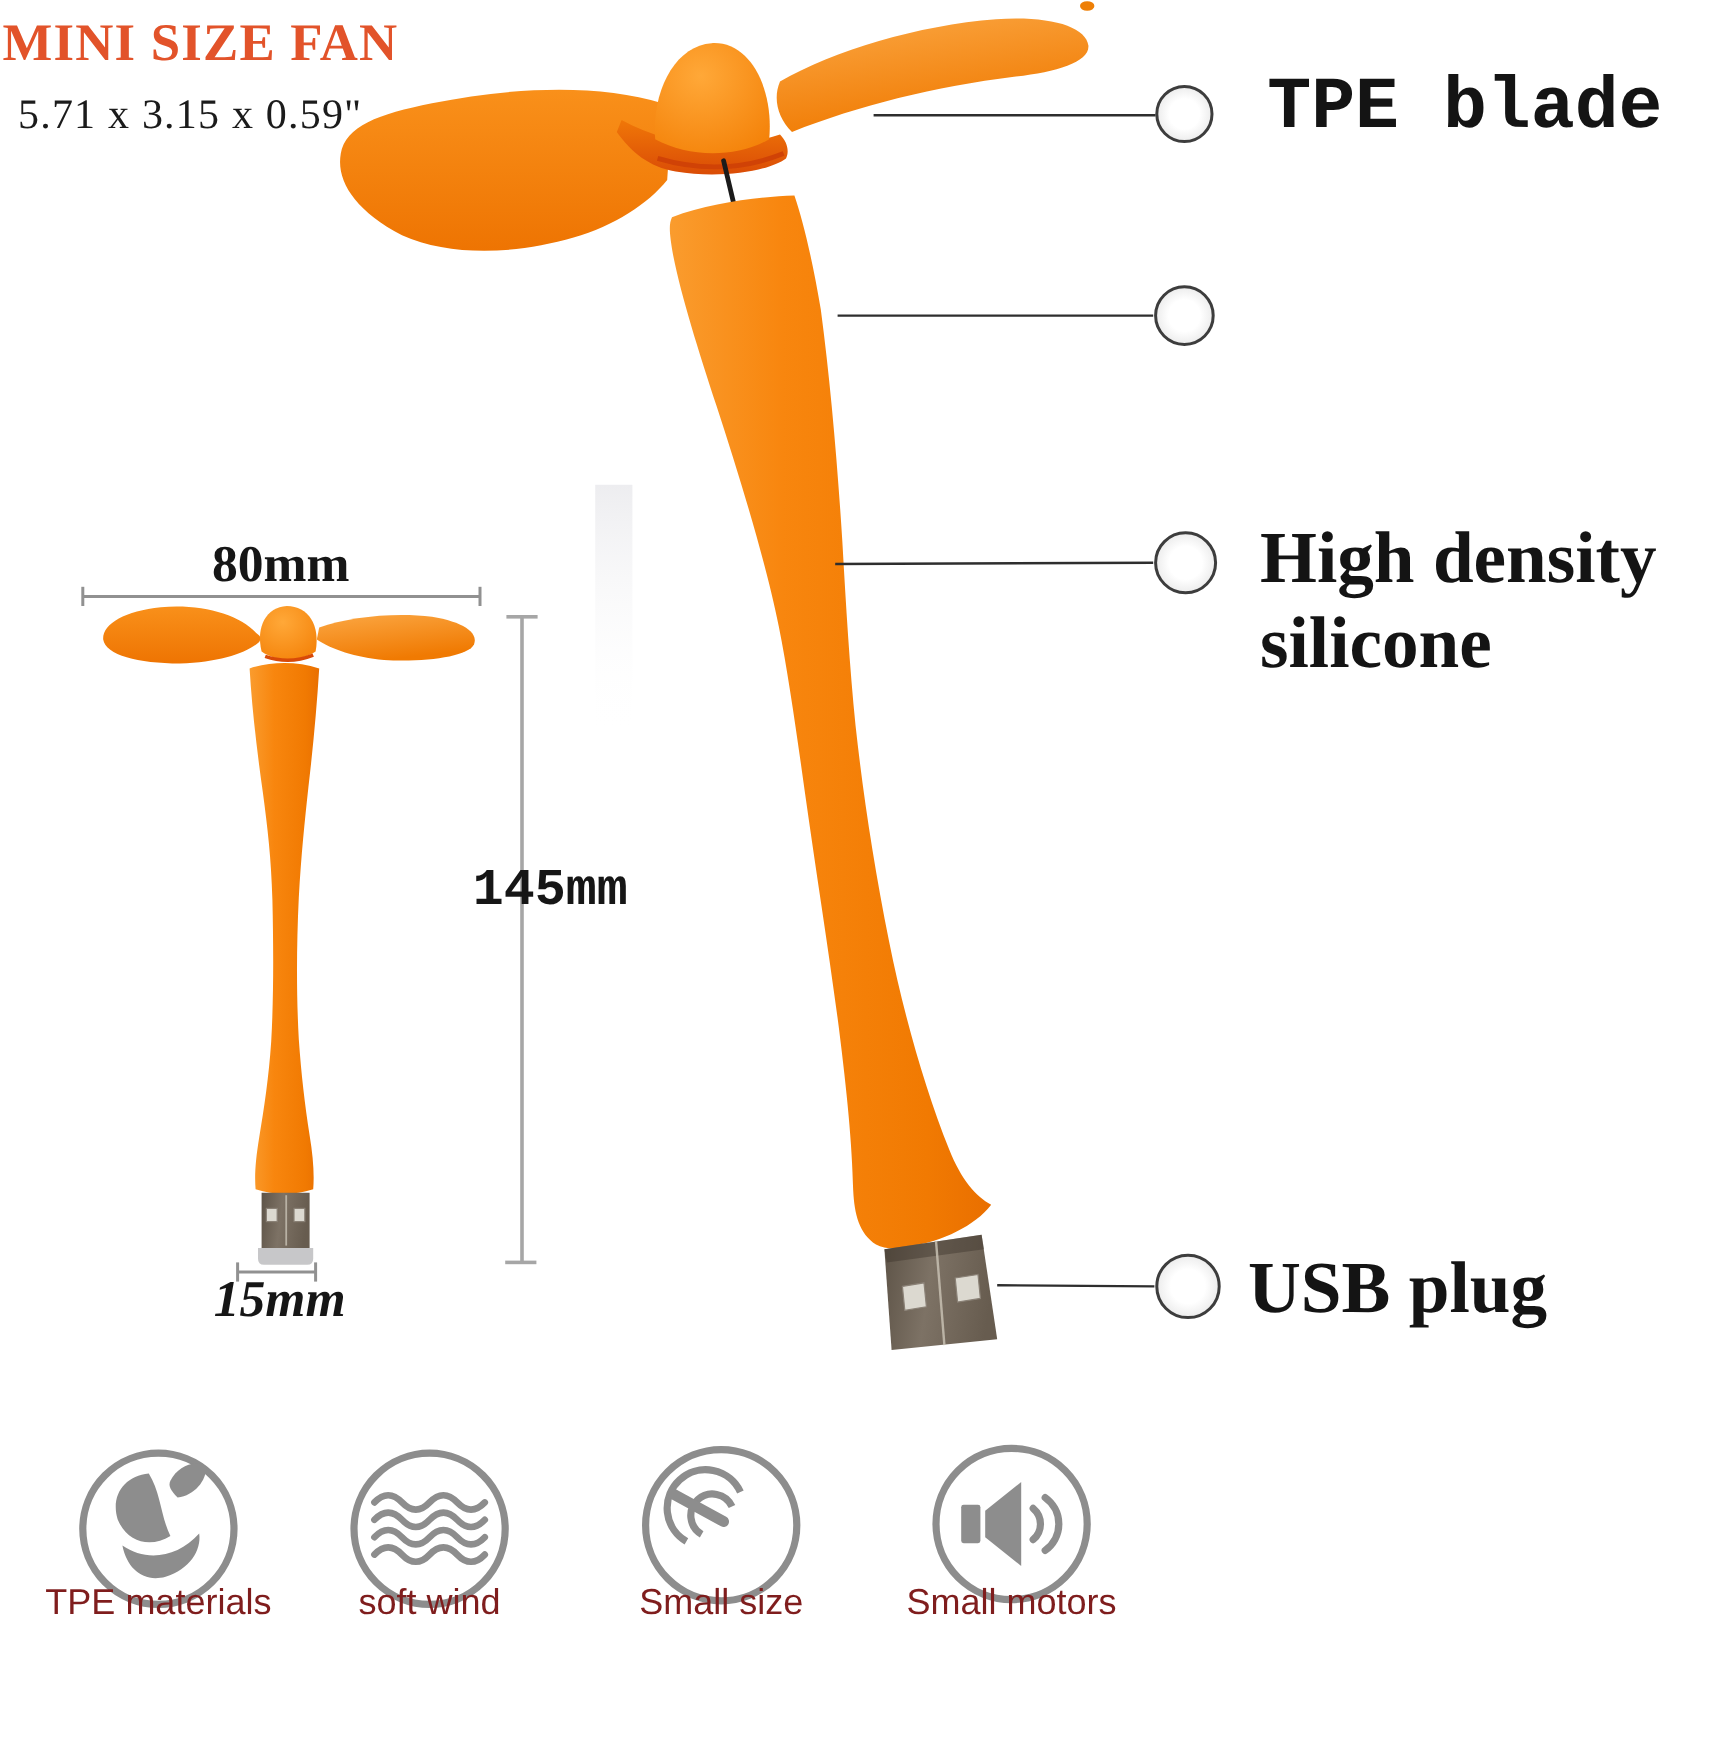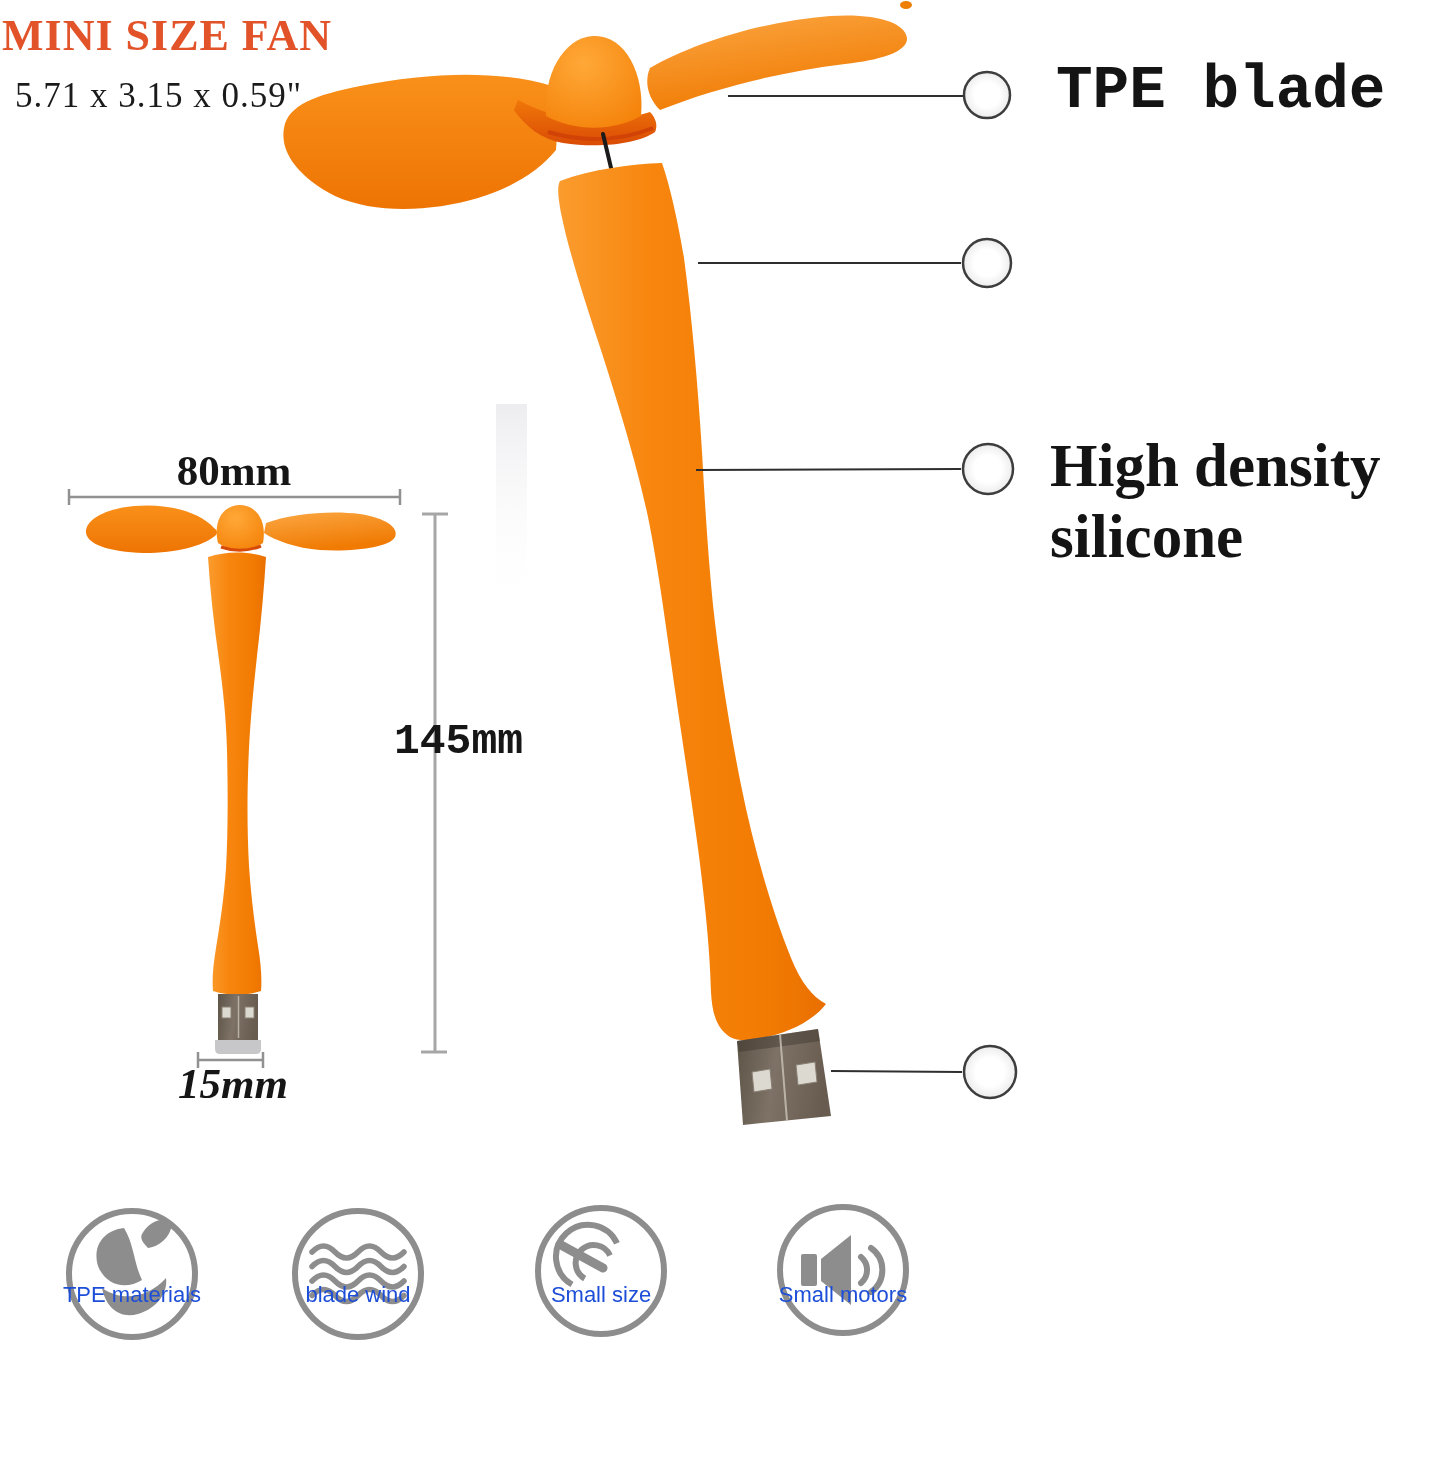--- a/index.html
+++ b/index.html
@@ -13,22 +13,22 @@
   .subtitle { left:15px; top:76px; font-size:35px; color:#1b1b1b; letter-spacing:1px; }
   .callout-label { font-size:61px; font-weight:700; color:#141414; line-height:71px; }
   .cl-1 { left:1056px; top:55px;font-family:Liberation Mono, monospace; }
   .cl-2 { left:1041px; top:224px; }
   .cl-3 { left:1050px; top:430px; white-space:normal; width:400px; }
   .cl-4 { left:1040px; top:1038px; }
   .dim-label { font-size:43px; font-weight:700; color:#161616; }
   .dim-80 { left:234px; top:446px; transform:translateX(-50%); }
   .dim-145 { left:394px; top:717px;font-family:Liberation Mono, monospace; }
   .dim-15 { left:233px; top:1059px; transform:translateX(-50%);font-style:italic; }
-  .feature-label { font-family:"Liberation Sans", sans-serif; font-size:22px;
-                   color:#1d4ed8; transform:translateX(-50%); top:1282px; }
+  .feature-label { font-family:"Liberation Sans", sans-serif; font-size:30px;
+                   color:#7f1d1d; transform:translateX(-50%); top:1319px; }
   .fl-1 { left:132px; } .fl-2 { left:358px; } .fl-3 { left:601px;text-align:center; } .fl-4 { left:843px; }
 </style>
 </head>
 <body>
 
 <div class="stage">
 
   <svg class="art" width="1445" height="1458" viewBox="0 0 1445 1458">
     <defs>
       <linearGradient id="gBody" x1="0" y1="0" x2="1" y2="0">
@@ -191,22 +191,23 @@
       <path d="M 18 -13 A 17 17 0 0 1 18 13" fill="none" stroke="#8d8d8d" stroke-width="6" stroke-linecap="round"></path>
       <path d="M 28 -22 A 27 27 0 0 1 28 22" fill="none" stroke="#8d8d8d" stroke-width="6" stroke-linecap="round"></path>
     </g>
   </svg>
 
   <div class="txt title">MINI SIZE FAN</div>
   <div class="txt subtitle">5.71 x 3.15 x 0.59"</div>
 
   <div class="txt callout-label cl-1">TPE blade</div>
   <div class="txt callout-label cl-3">High density silicone</div>
+  <div class="txt callout-label cl-4">USB plug</div>
 
   <div class="txt dim-label dim-80">80mm</div>
   <div class="txt dim-label dim-145">145mm</div>
   <div class="txt dim-label dim-15">15mm</div>
 
   <div class="txt feature-label fl-1">TPE materials</div>
-  <div class="txt feature-label fl-2">blade wind</div>
+  <div class="txt feature-label fl-2">soft wind</div>
   <div class="txt feature-label fl-3">Small size</div>
   <div class="txt feature-label fl-4">Small motors</div>
 </div>
 
 </body></html>

